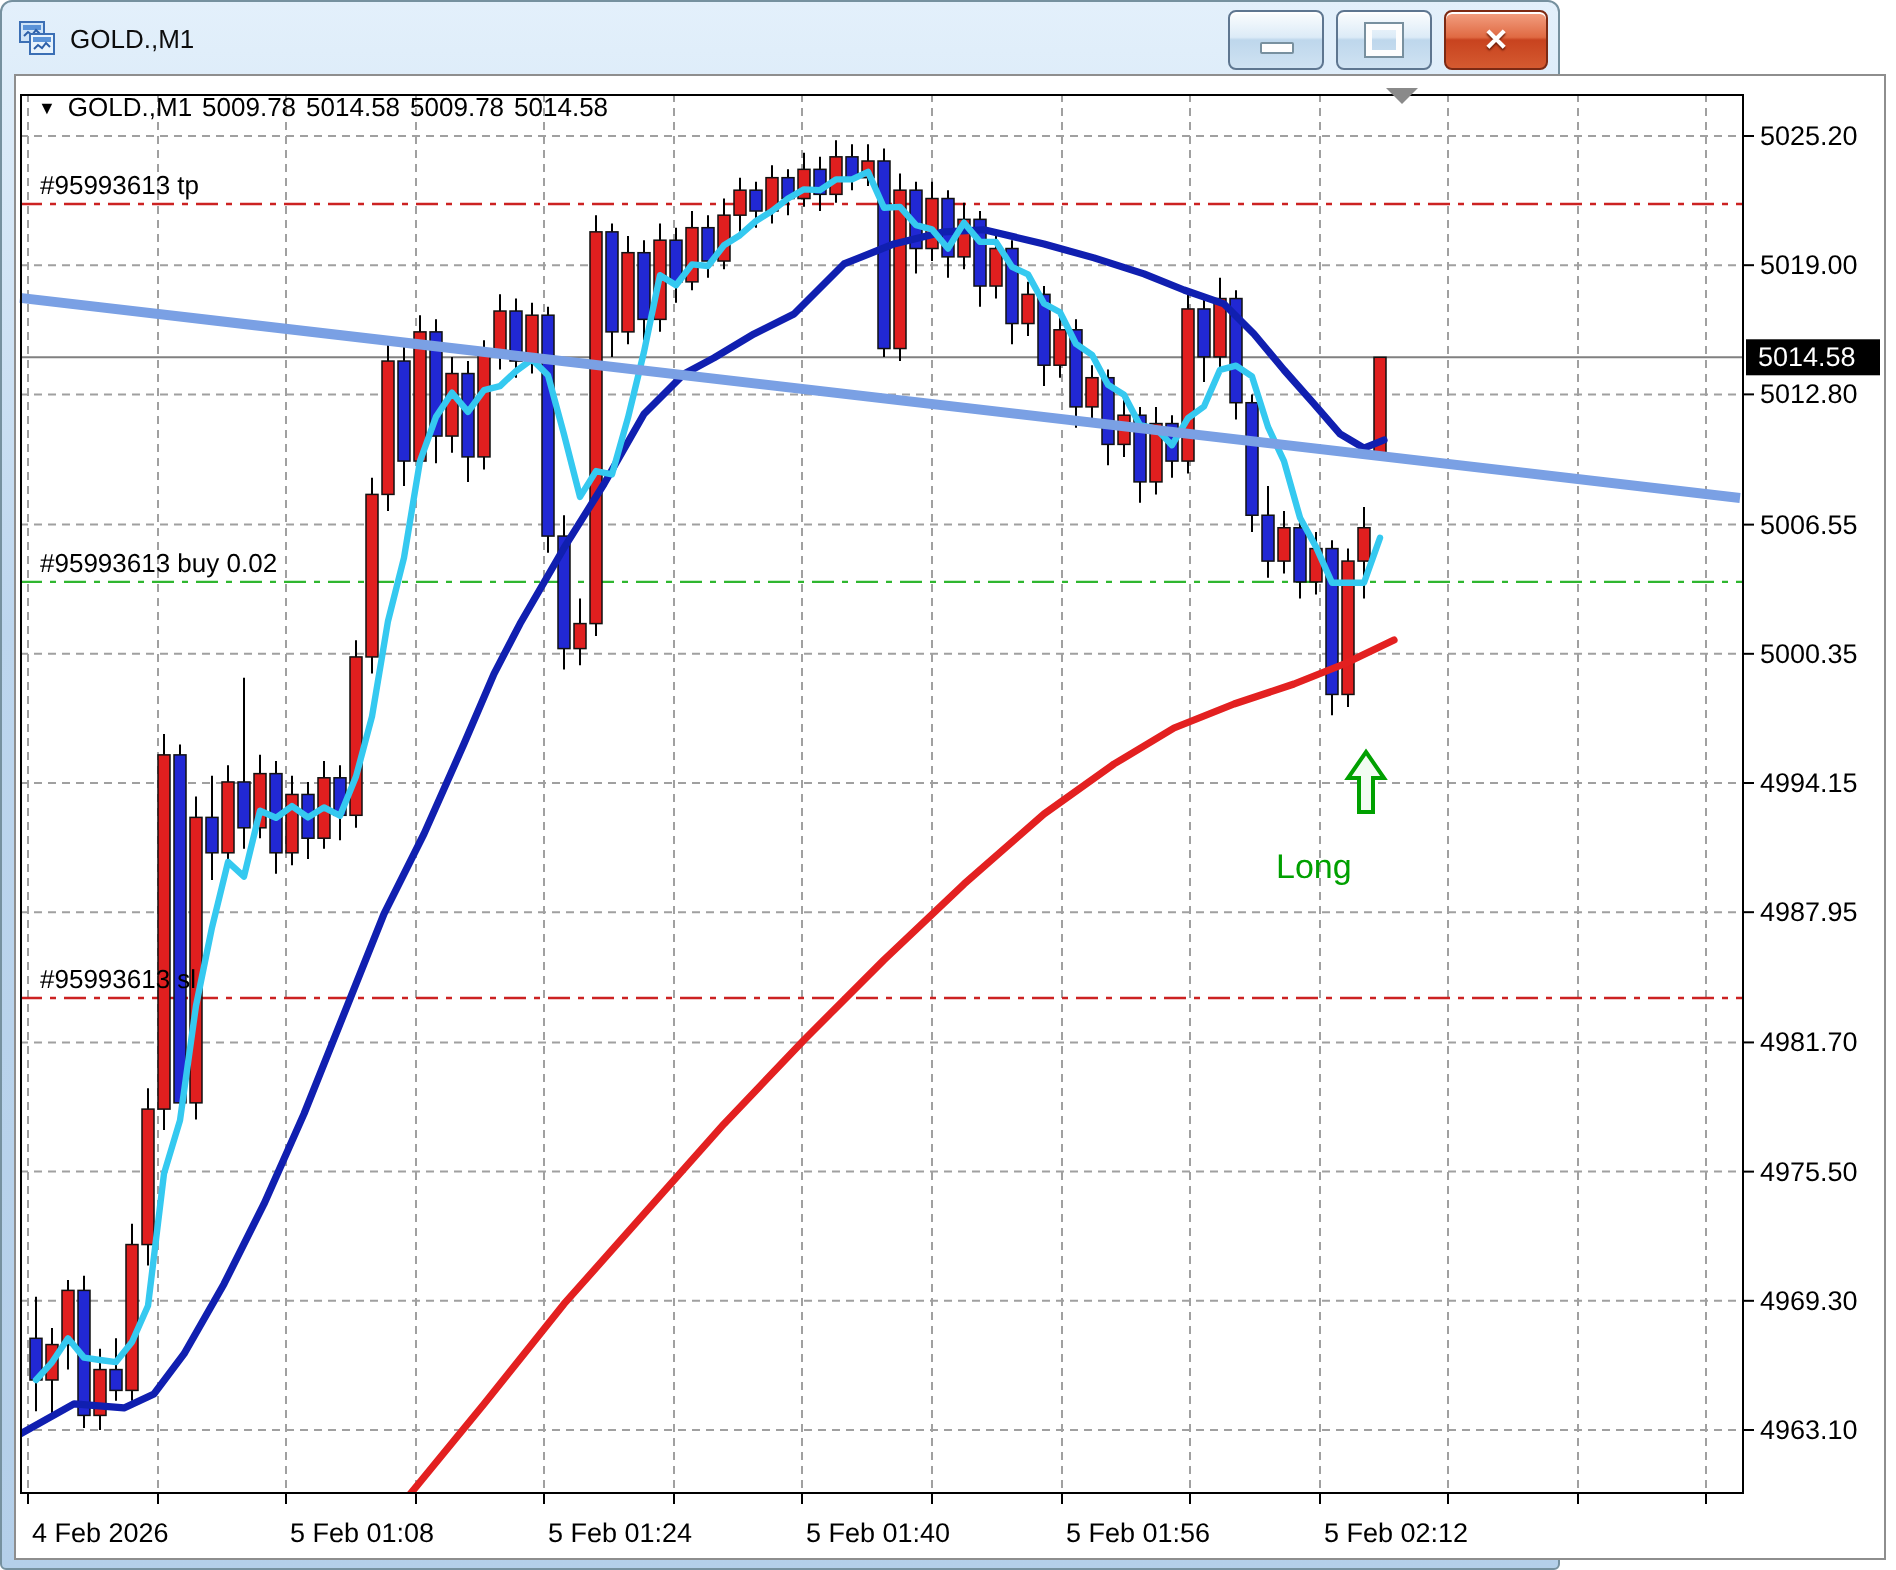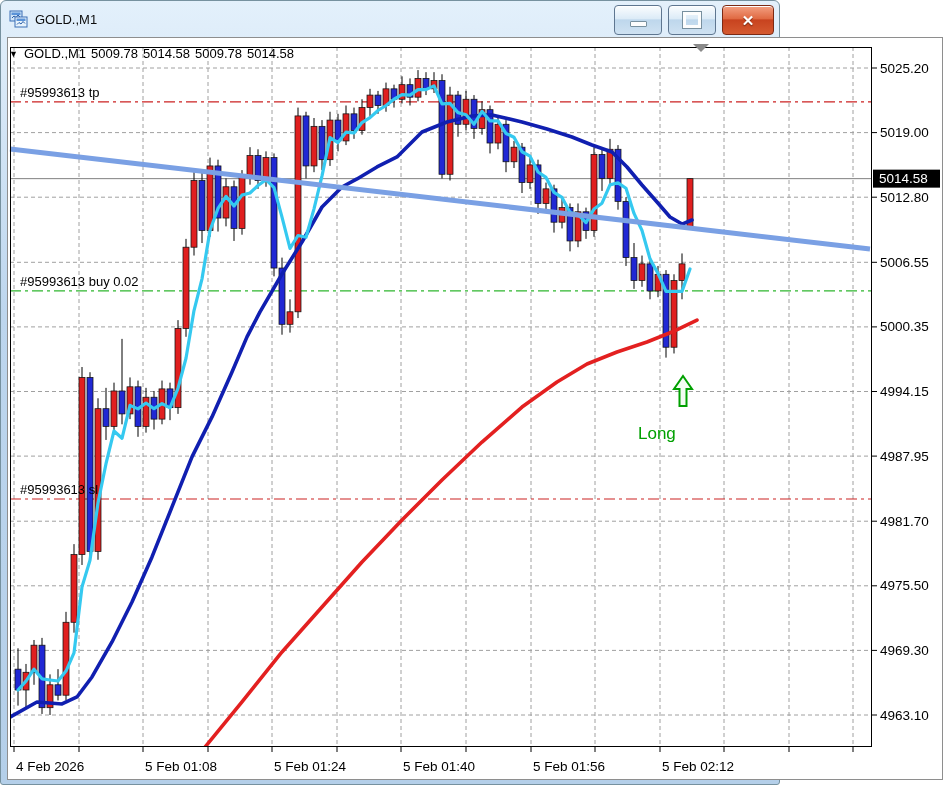--- a/index.html
+++ b/index.html
@@ -15,21 +15,21 @@
     background:linear-gradient(#fbfdfe,#dcebf7 45%,#bed7ec 50%,#cfe2f2);
     display:flex;align-items:center;justify-content:center;box-shadow:inset 0 1px 0 #fff;cursor:default;}
   .win-btn.close{background:linear-gradient(#f3a183,#e06a43 45%,#c8431f 50%,#d55a30);
     border-color:#7c2a14;width:50px;}
   .glyph-min{width:15px;height:4px;background:#fdfdfd;border:1px solid #78909f;border-radius:1px;margin-top:8px;}
   .glyph-max{width:12px;height:10px;border:3px solid #fdfdfd;outline:1px solid #78909f;background:transparent;}
   .glyph-x{color:#fff;font-size:15px;font-weight:bold;text-shadow:0 1px 1px #6b1d08;line-height:1;}
   .client{position:absolute;left:6px;top:36px;width:934px;height:741px;background:#fff;
     border:1px solid #8e8e8e;box-sizing:content-box;}
   .client svg{position:absolute;left:0;top:0;}
-  .ohlc-header{position:absolute;left:1px;top:8px;font-size:13px;color:#000;white-space:pre;z-index:3;}
+  .ohlc-header{position:absolute;left:11px;top:8px;font-size:13px;color:#000;white-space:pre;z-index:3;}
   .ohlc-header .tri{display:inline-block;font-size:9px;vertical-align:1px;margin-right:6px;}
   .ohlc-header span{margin-right:5px;}
   .scroll-end{position:absolute;left:685px;top:6px;width:0;height:0;z-index:3;
     border-left:8px solid transparent;border-right:8px solid transparent;border-top:8px solid #8a8a8a;}
   svg text{font-family:"Liberation Sans",sans-serif;}
 </style>
 </head>
 <body>
 
 <div class="window">

